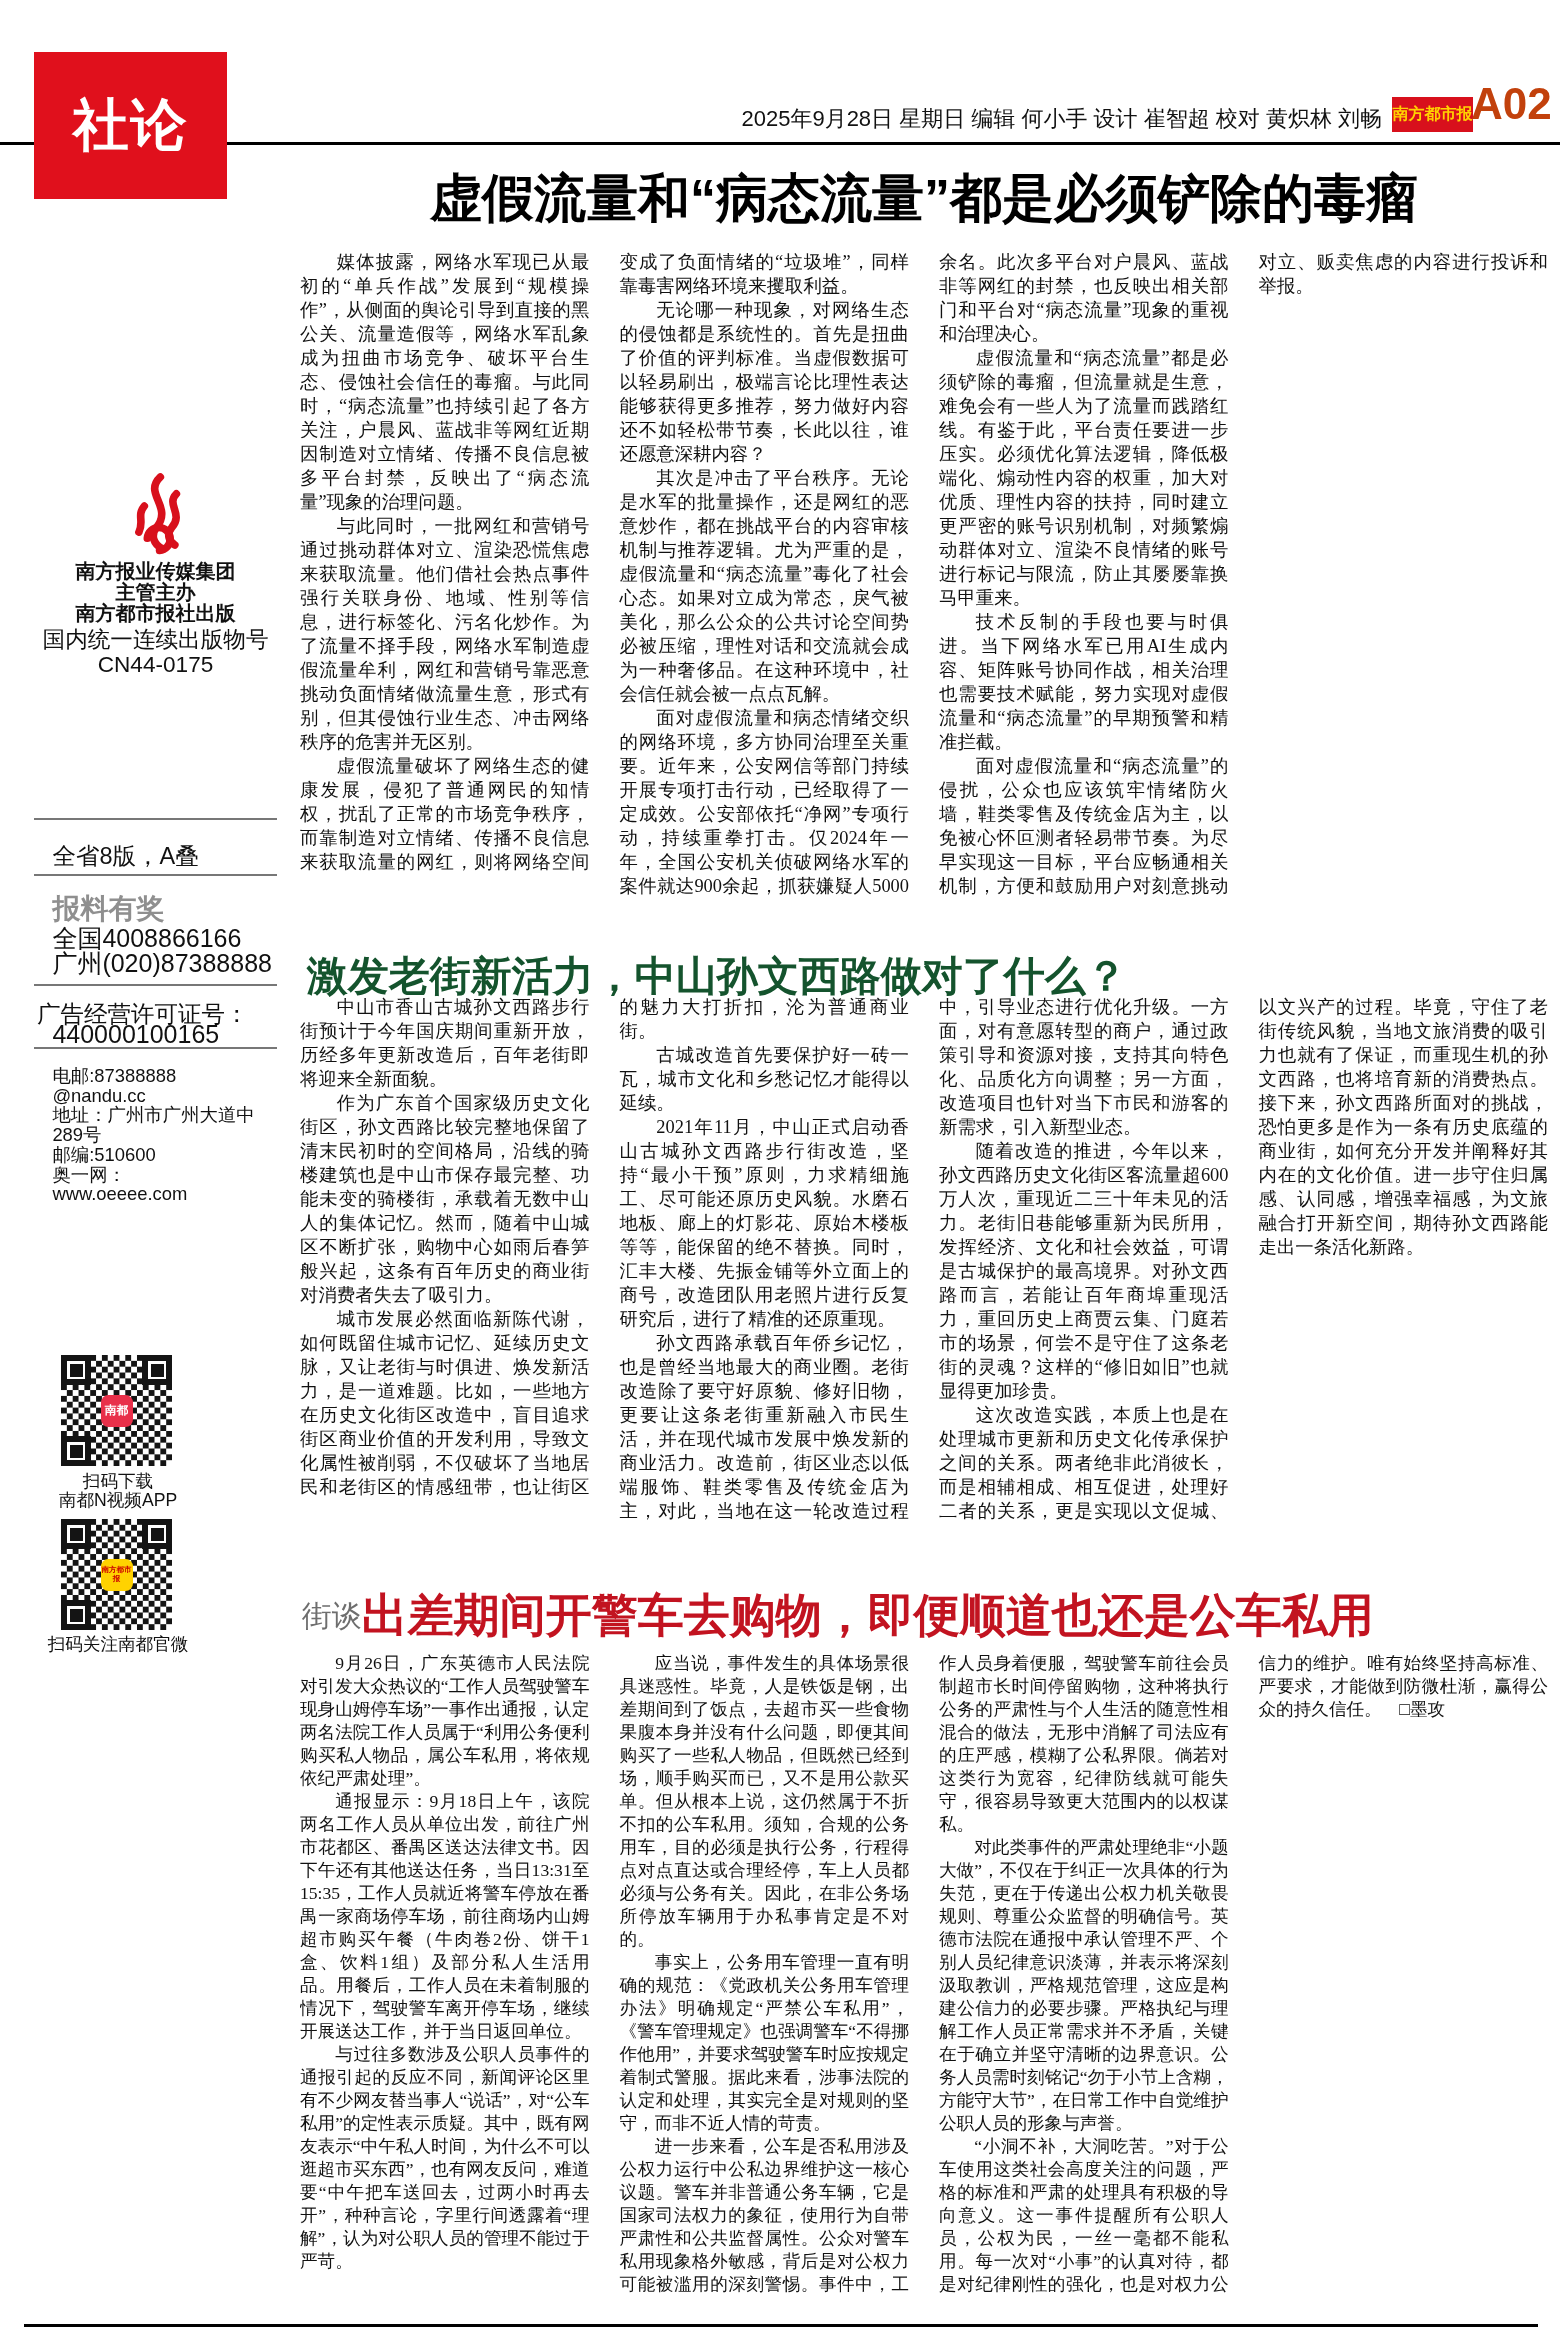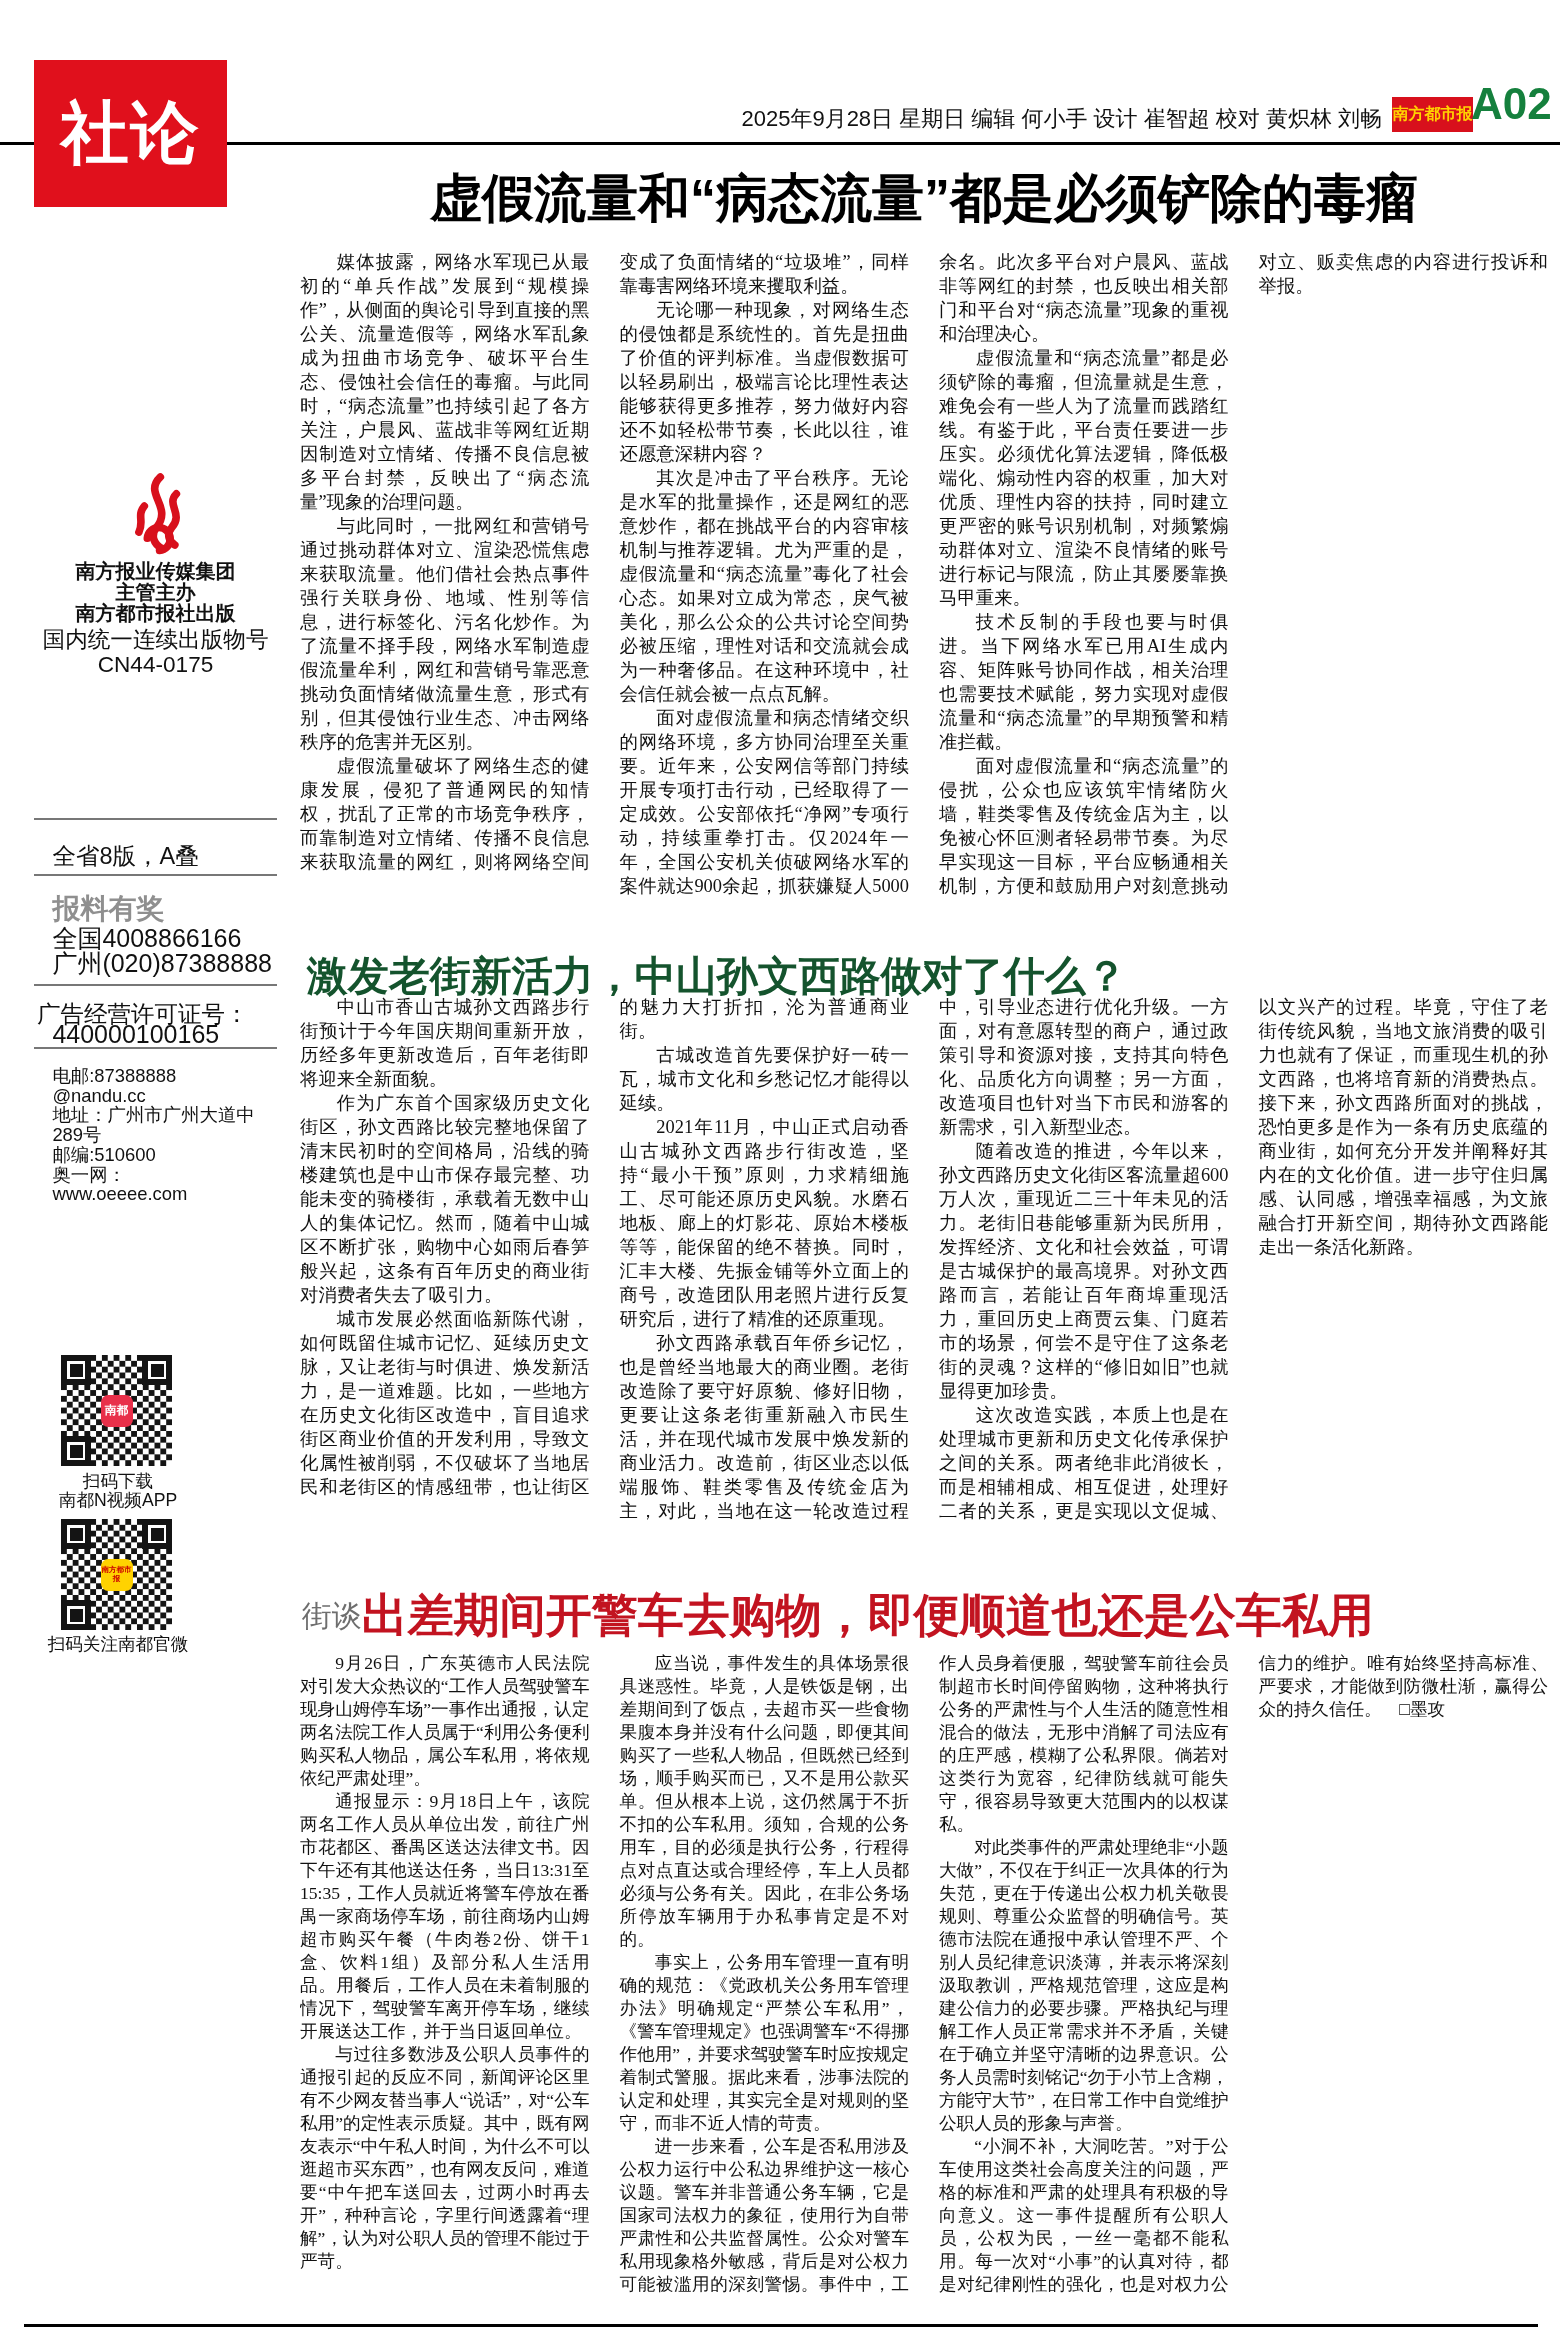--- a/index.html
+++ b/index.html
@@ -1,30 +1,30 @@
 <!DOCTYPE html>
 <html style="font-size:13.4px"><head>
 <meta charset="utf-8">
 <style>
   html,body{margin:0;padding:0;}
   body{width:1560px;height:2342px;position:relative;background:#fff;overflow:hidden;
        font-family:"Liberation Serif","DejaVu Serif",serif;color:#111;}
   
   .top-rule{position:absolute;left:0;top:142px;width:1560px;height:3.4px;background:#000;}
-  .section-box{position:absolute;left:34px;top:60px;width:193px;height:147px;background:#e0101c;
+  .section-box{position:absolute;left:34px;top:52px;width:193px;height:147px;background:#e0101c;
        color:#fff;display:flex;align-items:center;justify-content:center;
-       font-family:"Liberation Sans","DejaVu Sans",sans-serif;font-weight:900;font-size:68px;
+       font-family:"Liberation Sans","DejaVu Sans",sans-serif;font-weight:900;font-size:56px;
        letter-spacing:1.7px;z-index:5;}
   .dateline{position:absolute;top:104px;right:178px;font-size:22px;color:#111;
        font-family:"Liberation Sans","DejaVu Sans",sans-serif;}
   .masthead{position:absolute;top:97px;right:87px;width:81px;height:35px;background:#d8101c;
        color:#ffd200;display:flex;align-items:center;justify-content:center;
        font-family:"Liberation Sans","DejaVu Sans",sans-serif;font-weight:900;font-size:16px;}
   .pagenum{position:absolute;top:79px;right:8.4px;font-size:44px;font-weight:800;
-       font-family:"Liberation Sans","DejaVu Sans",sans-serif;color:#15803d;text-align:right;}
+       font-family:"Liberation Sans","DejaVu Sans",sans-serif;color:#c2410c;text-align:right;}
   .bottom-rule{position:absolute;left:23.5px;top:2324px;width:1514px;height:3.4px;background:#000;}
   
   .sidebar{position:absolute;left:34px;top:285px;width:243px;height:1382px;}
   .flame{position:absolute;left:84px;top:186px;width:77px;height:84px;}
   .pub-block{position:absolute;left:0;top:276px;width:243px;text-align:center;
        font-weight:700;font-size:20px;line-height:21px;font-family:"Liberation Sans","DejaVu Sans",sans-serif;}
   .issn-block{position:absolute;left:0;top:342px;width:243px;text-align:center;
        font-size:22.6px;line-height:25px;font-family:"Liberation Sans","DejaVu Sans",sans-serif;}
   .sb-rule{position:absolute;left:0;width:243px;height:1.7px;background:#777;}
   .edition{position:absolute;left:18.4px;top:555px;font-size:23.5px;

